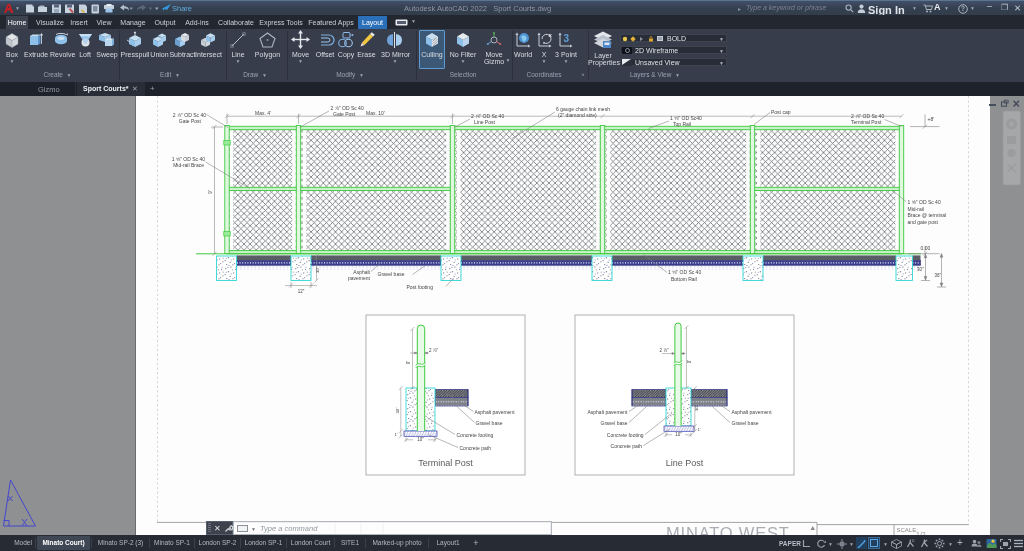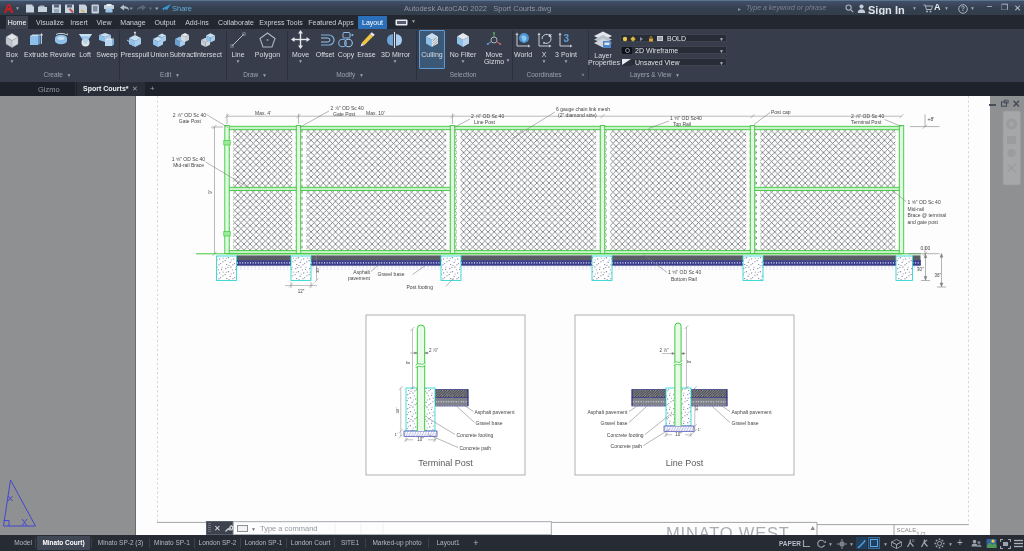--- a/index.html
+++ b/index.html
@@ -759,21 +759,21 @@
     <div class="abs" style="left:206px;top:521px;width:27px;height:14px;background:#3d424d;border:1px solid #566070">
       <span class="abs" style="left:1px;top:1px;width:3px;height:10px;background:repeating-linear-gradient(#6a7484 0 1px,#3d424d 1px 2px)"></span>
       <span class="abs" style="left:7px;top:1.5px;font-size:8px;color:#dfe3ea">✕</span>
       <svg class="abs" style="left:17px;top:2px" width="9" height="9" viewBox="0 0 9 9">
           <path d="M1.5 7.5 L4.5 4.5 M4.5 4.5 a2.2 2.2 0 1 0 2.8 -2.8 l-1.2 1.2 l-0.4 1.2 l1.6 0.2" stroke="#d8dde4" stroke-width="1.2" fill="none"></path>
         </svg>
     </div>
     <div class="abs" style="left:233px;top:521px;width:319px;height:14px;background:rgba(252,252,253,0.82);border:1px solid #b2b6bd">
       <span class="abs" style="left:3px;top:3px;width:11px;height:7px;border:1px solid #8a8f98;background:#f2f3f5"></span>
       <span class="abs" style="left:17px;top:3.5px;font-size:5px;color:#6a7078">▼</span>
-      <span class="abs" style="left:26px;top:2px;font-size:7.5px;color:#9298a1">Type  a  command</span>
+      <span class="abs" style="left:26px;top:2px;font-size:7.5px;font-style:italic;color:#9298a1">Type  a  command</span>
     </div>
   </div>
   <div id="bottombar">
     <div class="ltab" style="left:8px;width:30px">Model</div>
       <div class="lsep" style="left:34.5px"></div>
     <div class="ltab" style="left:37px;width:53px;background:#3f4654;color:#fff;font-weight:bold">Minato Court)</div>
       <div class="lsep" style="left:91px"></div>
     <div class="ltab" style="left:93px;width:55px">Minato SP-2 (3)</div>
       <div class="lsep" style="left:149px"></div>
     <div class="ltab" style="left:151px;width:42px">Minato SP-1</div>

